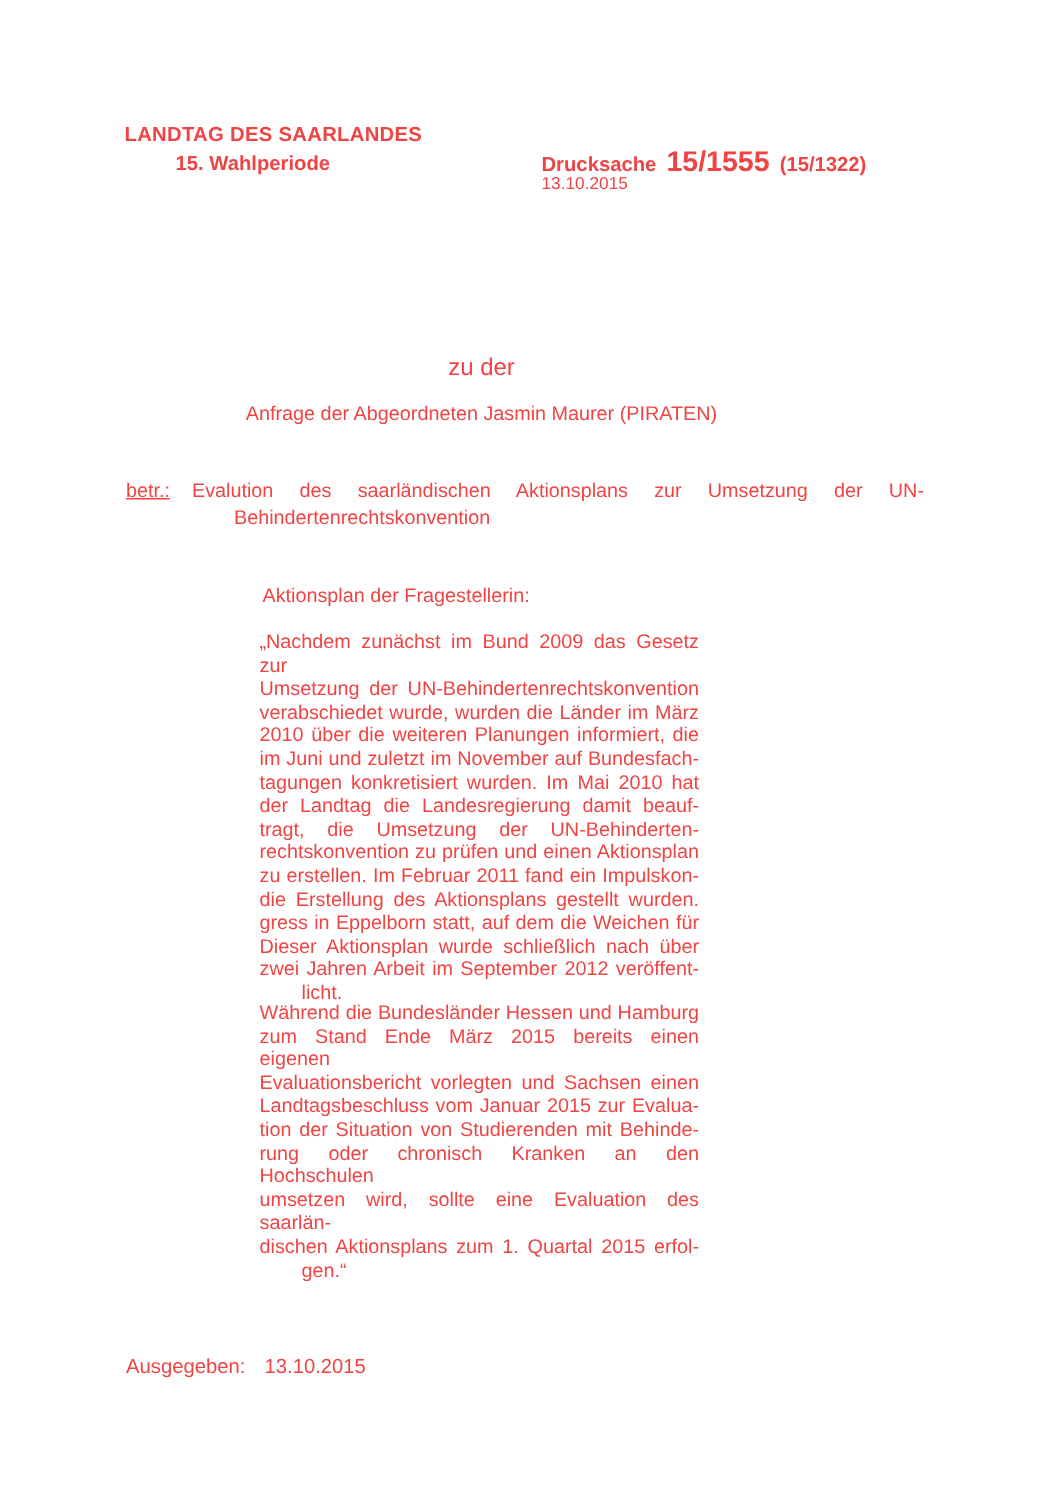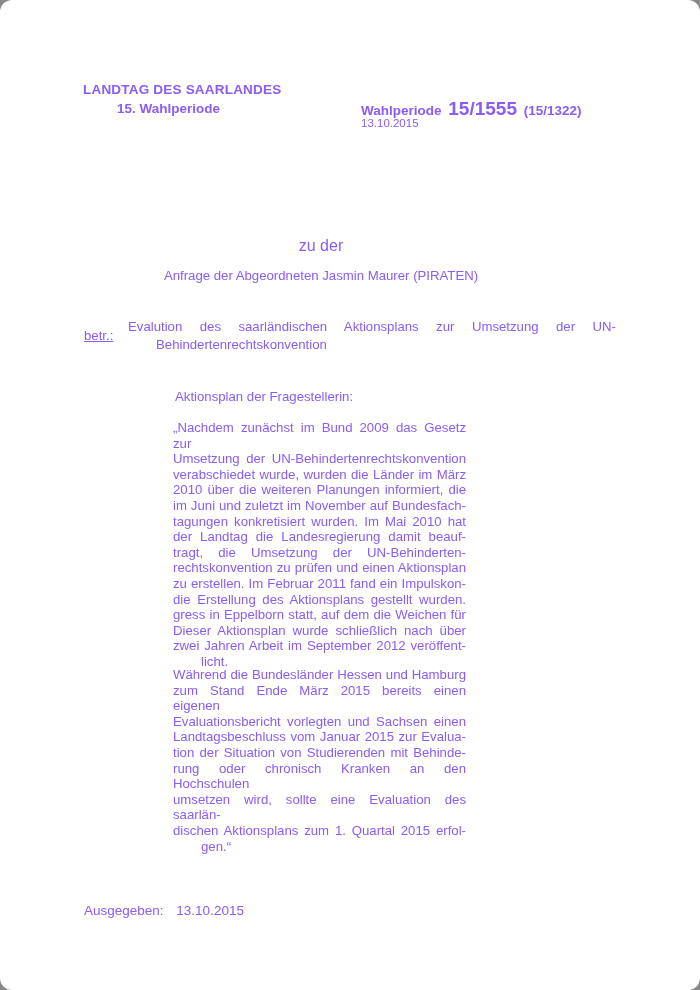--- a/index.html
+++ b/index.html
@@ -2,24 +2,23 @@
 <html><head>
 <meta charset="utf-8">
 <style>
   html, body { margin: 0; padding: 0; background: #888; }
   .page {
     position: relative;
     width: 700px;
     height: 990px;
     margin: 0 auto;
     background: #ffffff;
-    color: #8b5cf6;
+    color: #ef4444;
     font-family: "Liberation Sans", sans-serif;
     overflow: hidden;
-    border-radius: 12px;
   }
   
   .org {
     position: absolute; left: 83px; top: 82px;
     font-size: 13.5px; font-weight: bold; letter-spacing: 0.2px;
   }
   .period {
     position: absolute; left: 117px; top: 101px;
     font-size: 13.5px; font-weight: bold;
   }
@@ -42,21 +41,21 @@
     position: absolute; left: 0; top: 237px; width: 642px;
     text-align: center; font-size: 16px;
   }
   .title-request {
     position: absolute; left: 0; top: 268px; width: 642px;
     text-align: center; font-size: 13.2px;
   }
   
   .subject {
     position: absolute; left: 84px; top: 318px; width: 532px;
-    display: flex; align-items: center;
+    display: flex; align-items: flex-start;
     font-size: 13.2px; line-height: 17.5px;
   }
   .subject-label {
     flex: 0 0 44px;
     text-decoration: underline;
   }
   .subject-lines { flex: 1 1 auto; }
   
   .intro {
     position: absolute; left: 175px; top: 389px;
@@ -79,21 +78,21 @@
   .issued .issued-date { margin-left: 9px; }
 </style>
 </head>
 <body>
 
 <div class="page">
 
   <div class="org">LANDTAG DES SAARLANDES</div>
   <div class="period">15. Wahlperiode</div>
   <div class="druck-line">
-    <span>Wahlperiode</span>
+    <span>Drucksache</span>
     <span class="doc-no">15/1555</span>
     <span>(15/1322)</span>
   </div>
   <div class="doc-date">13.10.2015</div>
 
   <div class="title-sub">zu der</div>
   <div class="title-request">Anfrage der Abgeordneten Jasmin Maurer (PIRATEN)</div>
 
   <div class="subject">
     <div class="subject-label">betr.:</div>

